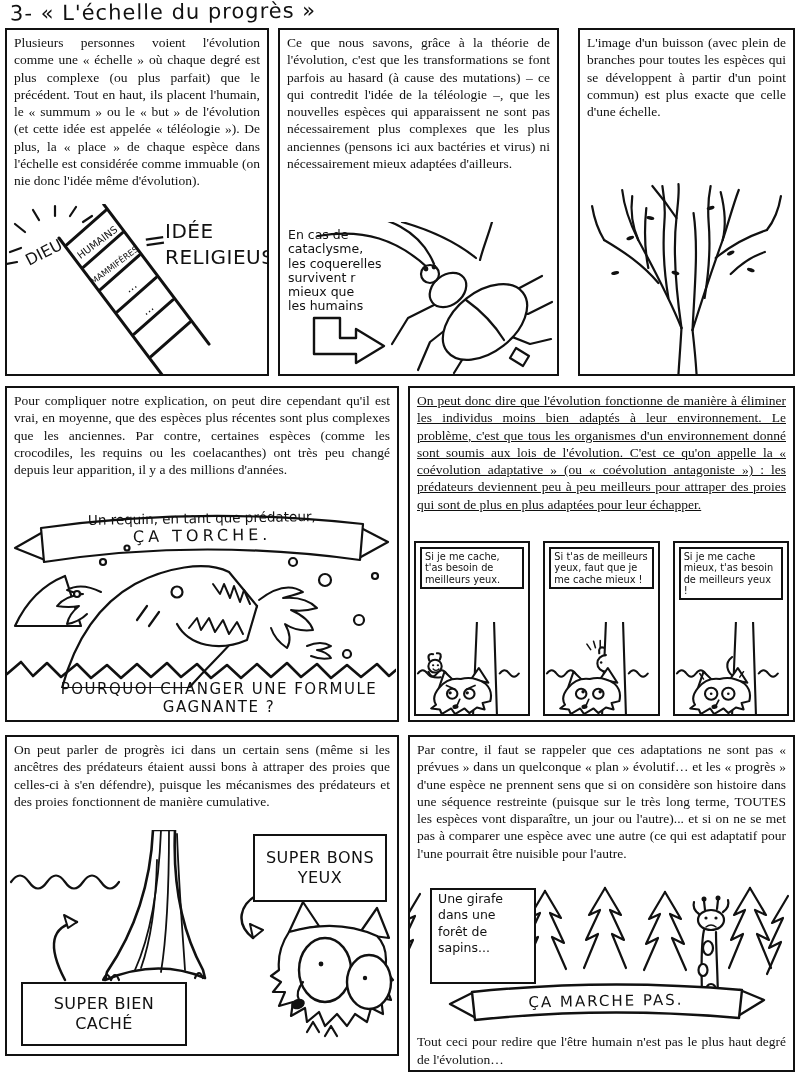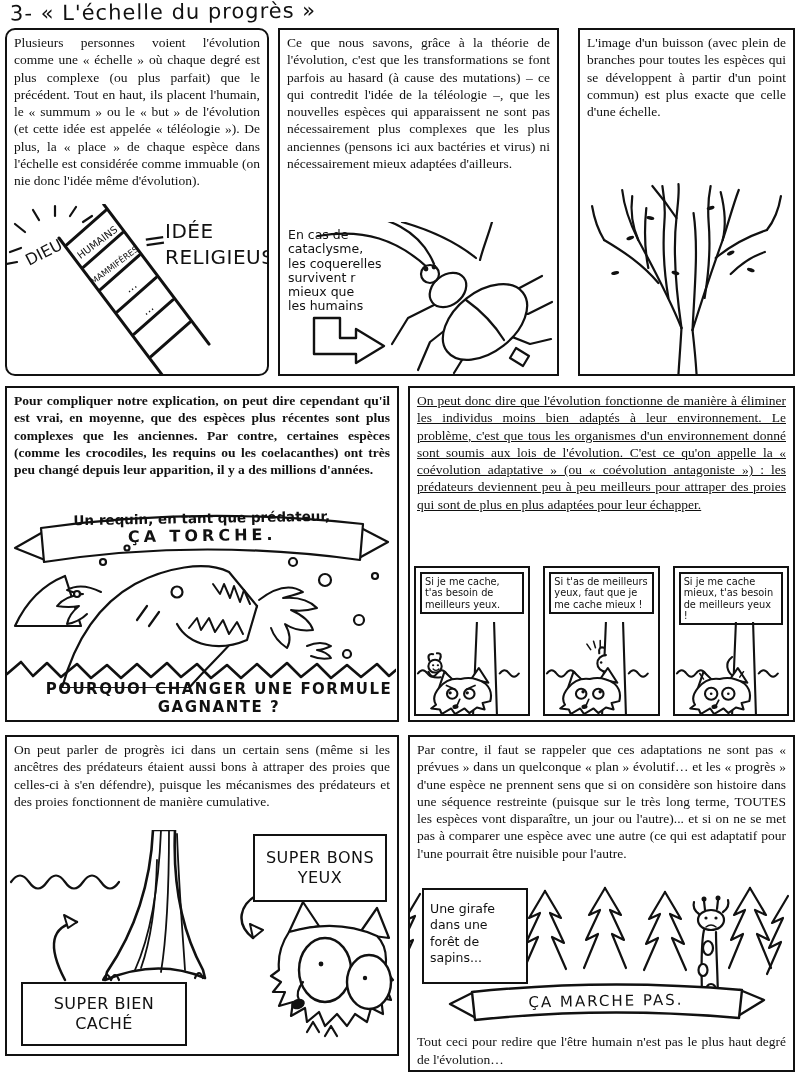--- a/index.html
+++ b/index.html
@@ -11,58 +11,58 @@
   .hand { font-family:"DejaVu Sans", sans-serif; color:#111; }
   .pre { white-space:pre-line; }
   .draw { position:absolute; left:0; right:0; bottom:0; }
   .abs { position:absolute; }
   svg { display:block; }
   .ink { stroke:#111; stroke-width:2.2; fill:none; stroke-linecap:round; stroke-linejoin:round; }
   .svg-label { fill:#111; stroke:none; font-family:"DejaVu Sans", sans-serif; }
   #page-title { position:absolute; left:10px; top:0px; font-size:21px; letter-spacing:1px;
                 transform:rotate(-0.6deg); font-family:"DejaVu Sans", sans-serif; }
   
-  #panel1 { left:5px;  top:28px;  width:264px; height:348px;border-radius:10px; }
+  #panel1 { left:5px;  top:28px;  width:264px; height:348px; }
   #p1-draw { height:170px; overflow:hidden; }
   #p1-equals { left:136px; top:20px; font-size:28px; transform:rotate(-8deg); }
   #p1-idea  { left:158px; top:14px; width:104px; font-size:20px; line-height:1.3; letter-spacing:0.5px; }
   
   #panel2 { left:278px; top:28px; width:281px; height:348px; }
   #p2-draw { height:152px; }
   #p2-caption { left:8px; top:6px; width:120px; font-size:12.5px; line-height:1.14; }
   
   #panel3 { left:578px; top:28px; width:217px; height:348px; }
   #p3-draw { height:196px; }
   
-  #panel4 { left:5px; top:386px; width:394px; height:336px;font-weight:bold; }
+  #panel4 { left:5px; top:386px; width:394px; height:336px; }
   #p4-draw { bottom:32px; height:188px; }
   #p4-banner-text { left:34px; right:34px; top:10px; text-align:center; transform:rotate(-1deg); }
   #p4-banner-text .l1 { font-size:13.5px; }
   #p4-banner-text .l2 { font-size:16px; letter-spacing:4px; }
   #p4-caption { position:absolute; bottom:4px; left:0; right:0; text-align:center;
                 font-size:15px; letter-spacing:1.5px;margin-left:34px; }
   
   #panel5 { left:408px; top:386px; width:387px; height:336px;text-decoration:underline; }
-  #p5-minis { position:absolute; left:4px; right:4px; bottom:4px; height:150px; display:flex; gap:13px; }
+  #p5-minis { position:absolute; left:4px; right:4px; bottom:4px; height:175px; display:flex; gap:13px; }
   .mini { flex:1; border:2px solid #111; position:relative; background:#fff; }
   .bubble { border:2px solid #111; margin:4px; padding:2px 3px; font-size:9.8px; line-height:1.16; }
   .scene-svg { position:absolute; left:0; right:0; bottom:0; height:92px; width:100%; }
   
   #panel6 { left:5px; top:735px; width:394px; height:321px; }
   #p6-draw { height:224px; }
   .label-box { position:absolute; border:2.5px solid #111; background:#fff; display:flex;
                align-items:center; justify-content:center; text-align:center;
                font-size:16px; line-height:1.25; letter-spacing:0.5px; }
   #p6-yeux  { left:246px; top:4px;   width:130px; height:64px; }
   #p6-cache { left:14px;  top:152px; width:162px; height:60px; }
   
   #panel7 { left:408px; top:735px; width:387px; height:337px; }
   #p7-draw { bottom:46px; height:138px; }
-  #p7-caption { left:12px; top:2px; width:106px; height:96px; border:2.5px solid #111; background:#fff;
-                font-size:12.5px; line-height:1.3; padding:11px 6px; box-sizing:border-box; }
+  #p7-caption { left:20px; top:2px; width:106px; height:96px; border:2.5px solid #111; background:#fff;
+                font-size:12.5px; line-height:1.3; padding:1px 6px; box-sizing:border-box; }
   #p7-banner-text { left:88px; width:216px; top:106px; text-align:center; font-size:15px;
                     letter-spacing:2px; transform:rotate(-1deg); }
   #p7-bottom { position:absolute; bottom:2px; left:0; right:0; }
 </style>
 </head>
 <body>
 
 <div id="page">
 
   <div id="page-title">3- « L'échelle du progrès »</div>

